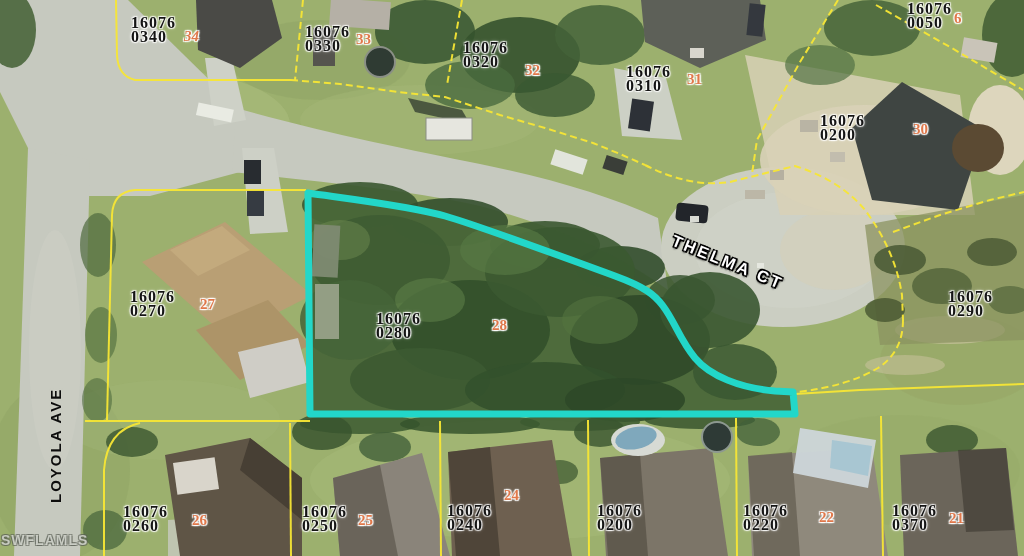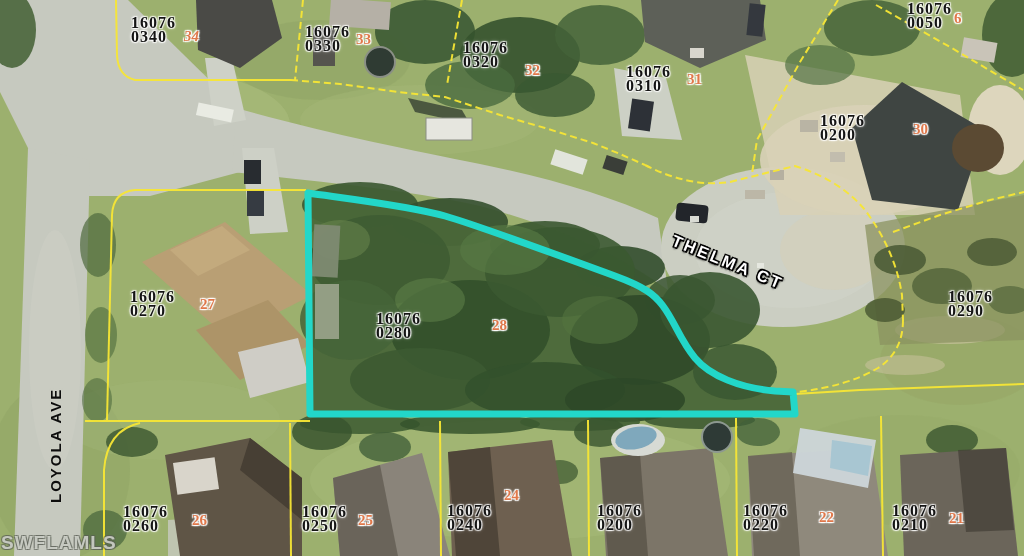--- a/index.html
+++ b/index.html
@@ -34,21 +34,21 @@
     transform:rotate(22deg);transform-origin:left top;
     text-shadow:-1.5px -1.5px 0 #000,1.5px -1.5px 0 #000,-1.5px 1.5px 0 #000,1.5px 1.5px 0 #000,
                 0 2px 2px #000,2px 0 2px #000;
   }
   .street-loyola{
     left:47px;top:503px;font-size:15px;letter-spacing:2px;color:#0d0d0d;
     transform:rotate(-90deg);transform-origin:left top;
     text-shadow:0 0 2px rgba(230,230,220,.5);
   }
   .watermark{
-    position:absolute;left:1px;top:532px;font-weight:bold;font-size:19px;letter-spacing:1px;
+    position:absolute;left:1px;top:532px;font-weight:bold;font-size:14px;letter-spacing:1px;
     color:rgba(225,228,220,.78);
     text-shadow:-1px -1px 0 rgba(90,95,85,.6),1px -1px 0 rgba(90,95,85,.6),
                 -1px 1px 0 rgba(90,95,85,.6),1px 1px 0 rgba(90,95,85,.6);
   }
 </style>
 </head>
 <body>
 
 <div class="stage">
 
@@ -312,18 +312,18 @@
         <div>0200</div>
       </div>
       <div class="lot-number" style="left: 652px; top: 513px; margin-top: 44px;">23</div>
       <div class="parcel-label" style="left: 743px; top: 504px;">
         <div>16076</div>
         <div>0220</div>
       </div>
       <div class="lot-number" style="left: 819px; top: 510px;">22</div>
       <div class="parcel-label" style="left: 892px; top: 504px;">
         <div>16076</div>
-        <div>0210</div>
+        <div>0370</div>
       </div>
       <div class="lot-number" style="left: 949px; top: 511px;">21</div>
     </div>
 
 </div>
 
 </body></html>

